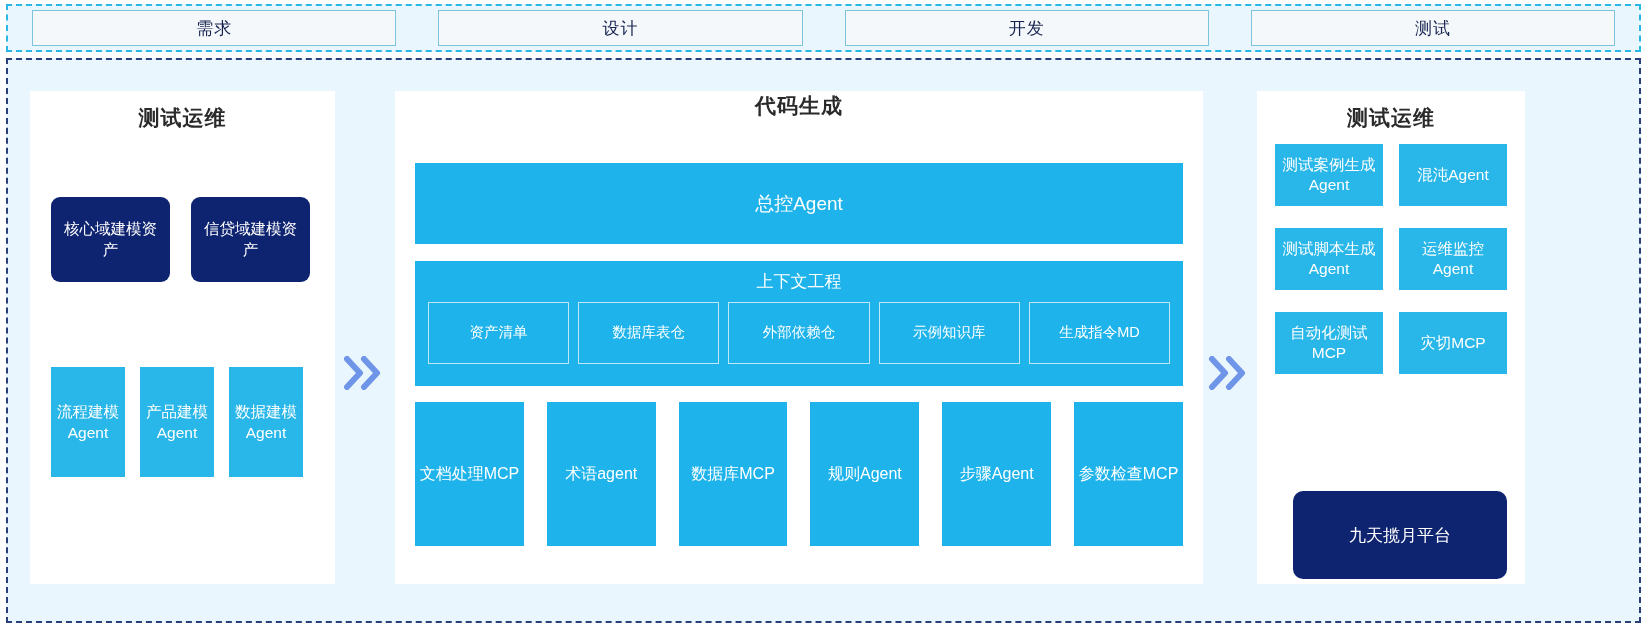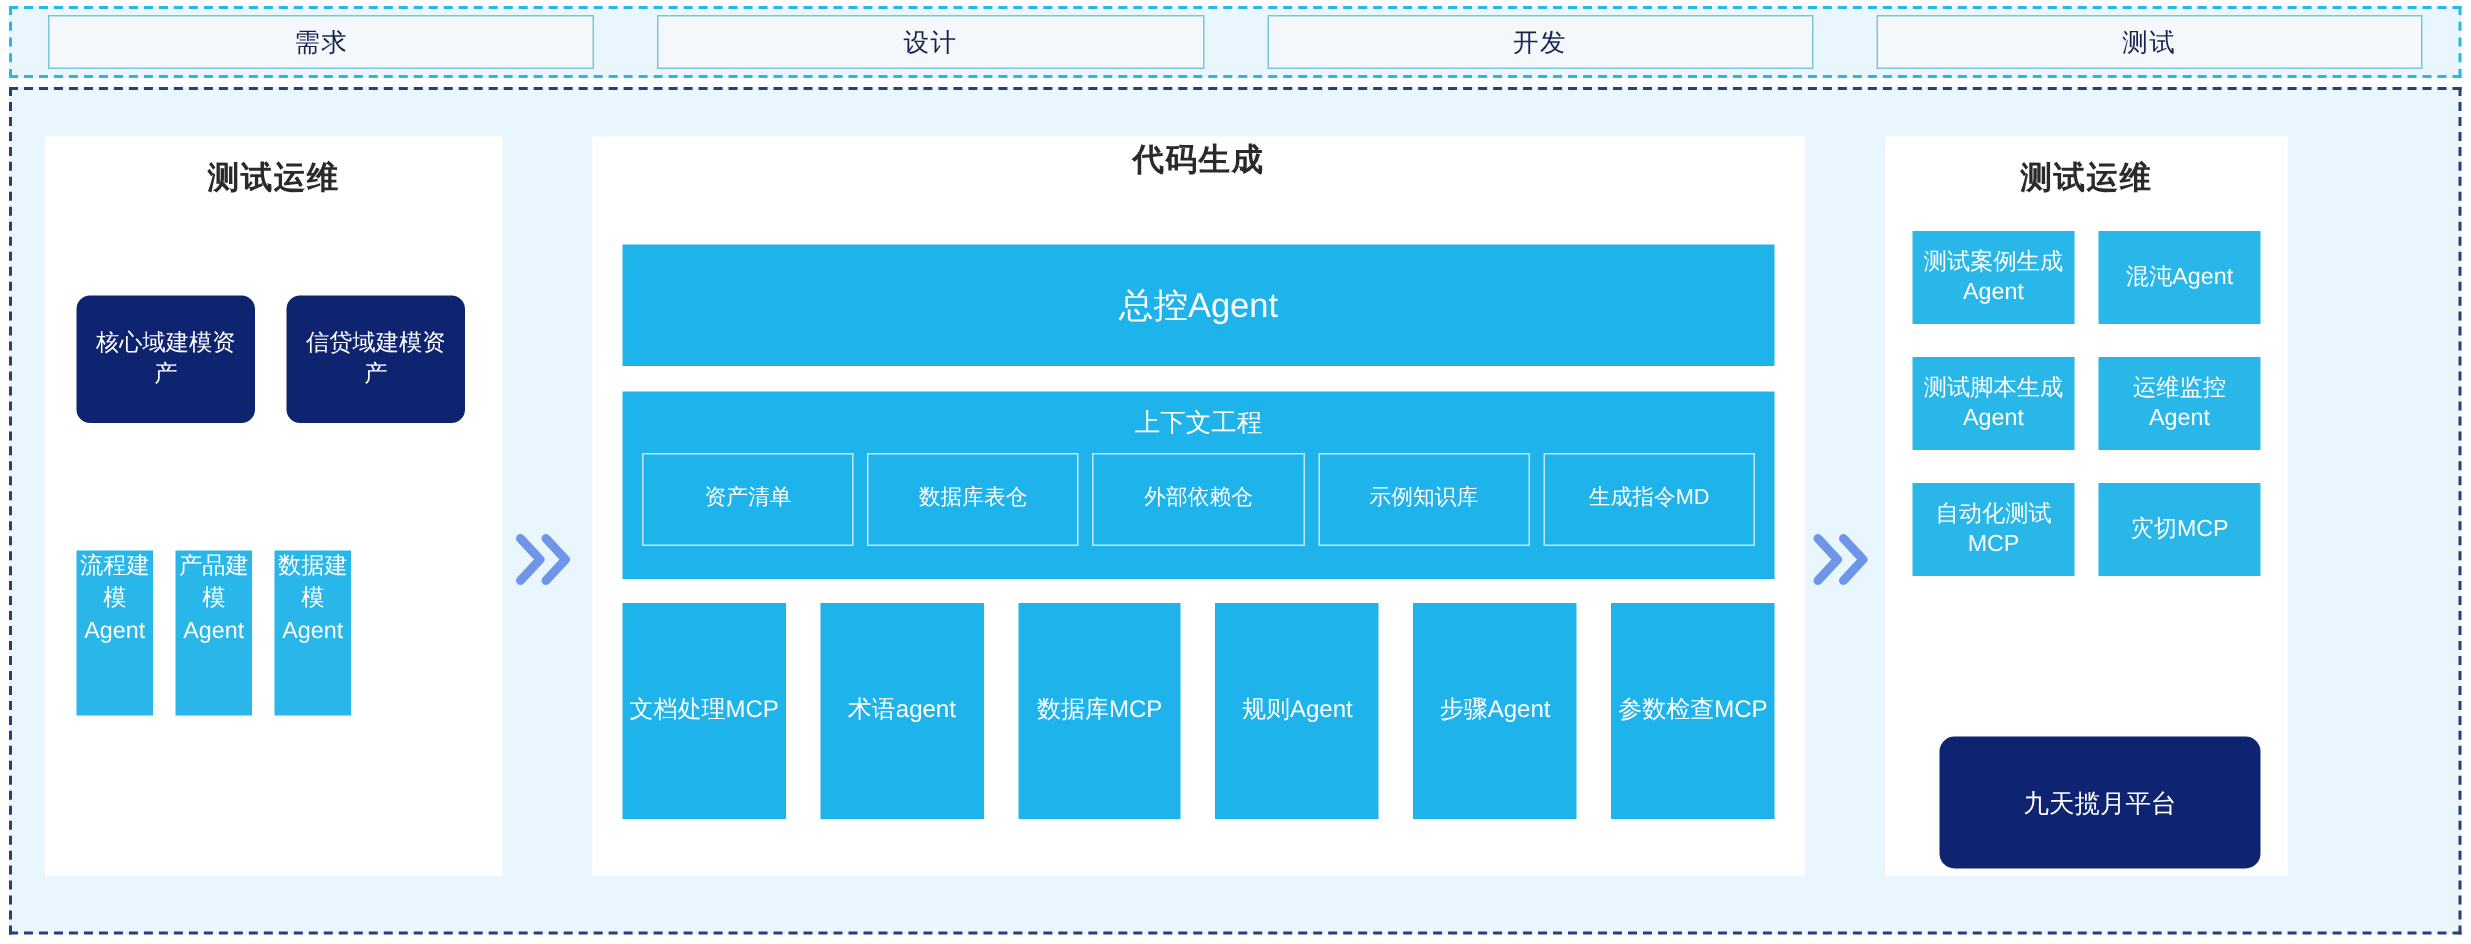--- a/index.html
+++ b/index.html
@@ -111,27 +111,28 @@
   }
 
   .modeler-row {
     position: absolute;
     left: 21px;
     top: 276px;
     display: flex;
     gap: 15px;
   }
   .modeler-box {
-    width: 51px;
+    width: 74px;
     height: 110px;
     background: #29b6e8;
     color: #ffffff;
     font-size: 15.5px;
     line-height: 1.38;
     display: flex;
+    align-items: center;
     justify-content: center;
     text-align: center;
     box-sizing: border-box;
   }
 
   
   #panel-code {
     left: 387px;
     top: 31px;
     width: 808px;
@@ -140,21 +141,21 @@
   #panel-code .panel-title { margin-top: 1px; }
 
   .master-agent {
     position: absolute;
     left: 20px;
     top: 72px;
     width: 768px;
     height: 81px;
     background: #1eb3ea;
     color: #ffffff;
-    font-size: 23px;
+    font-size: 19px;
     display: flex;
     align-items: center;
     justify-content: center;
     box-sizing: border-box;
   }
 
   .context-block {
     position: absolute;
     left: 20px;
     top: 170px;
@@ -220,21 +221,21 @@
     left: 1249px;
     top: 31px;
     width: 268px;
     height: 493px;
   }
   #panel-ops .panel-title { margin-top: 13px; }
 
   .ops-grid {
     position: absolute;
     left: 18px;
-    top: 63px;
+    top: 53px;
     width: 232px;
     display: grid;
     grid-template-columns: 108px 108px;
     grid-column-gap: 16px;
     grid-row-gap: 22px;
   }
   .ops-box {
     height: 62px;
     background: #29b6e8;
     color: #ffffff;

